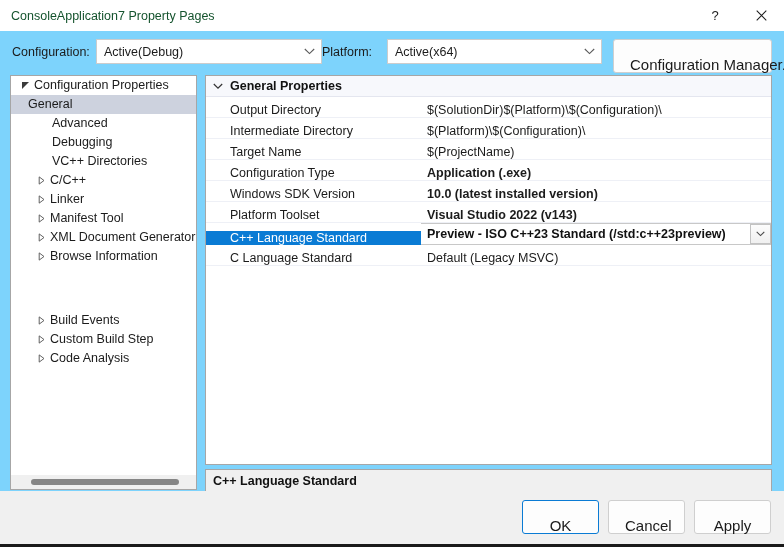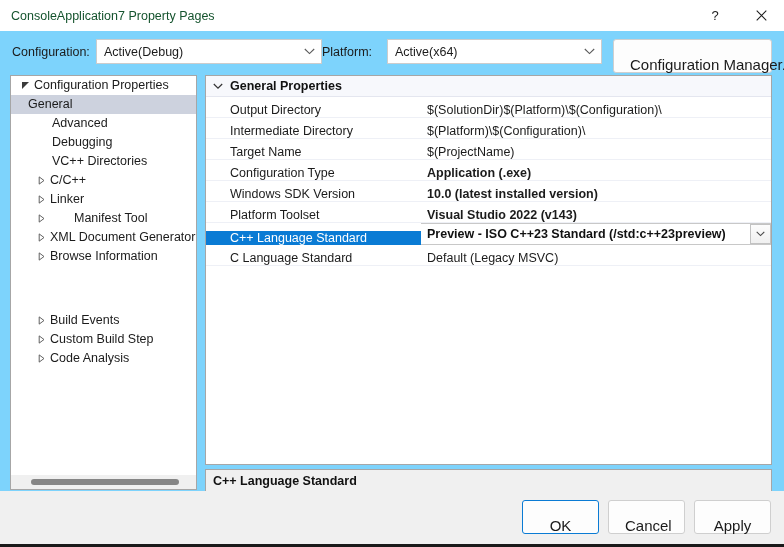--- a/index.html
+++ b/index.html
@@ -393,21 +393,21 @@
             <span class="tree-label">C/C++</span>
           </div>
           <div class="tree-item" style="padding-left: 22px; align-items: center;">
             <span class="tree-expander">
               <svg class="ico" width="9" height="9" viewBox="0 0 9 9">
                 <path d="M2.2 0.9 L7 4.5 L2.2 8.1 Z" fill="none" stroke="#5a5a5a" stroke-width="0.95"></path>
               </svg>
             </span>
             <span class="tree-label">Linker</span>
           </div>
-          <div class="tree-item" style="padding-left: 22px; gap: 24px;">
+          <div class="tree-item" style="padding-left: 22px;">
             <span class="tree-expander">
               <svg class="ico" width="9" height="9" viewBox="0 0 9 9">
                 <path d="M2.2 0.9 L7 4.5 L2.2 8.1 Z" fill="none" stroke="#5a5a5a" stroke-width="0.95"></path>
               </svg>
             </span>
             <span class="tree-label">Manifest Tool</span>
           </div>
           <div class="tree-item" style="padding-left: 22px;">
             <span class="tree-expander">
               <svg class="ico" width="9" height="9" viewBox="0 0 9 9">

